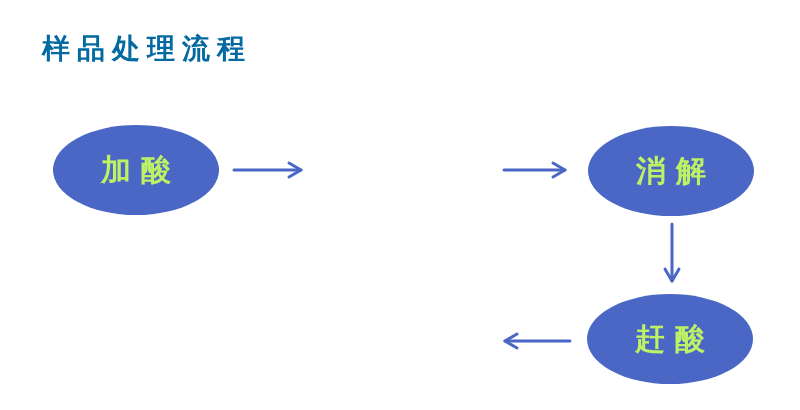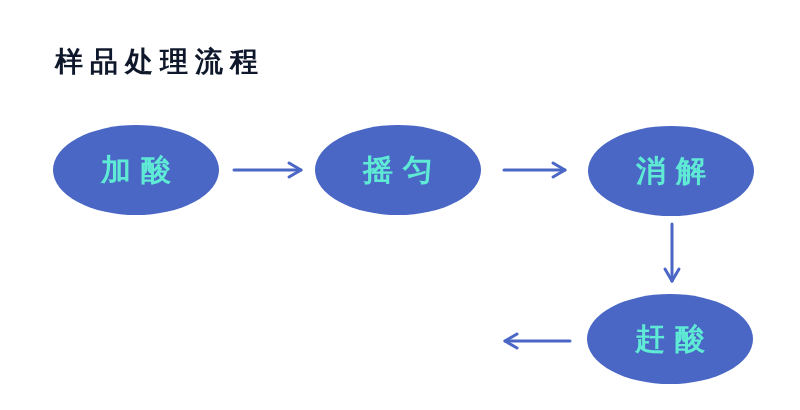--- a/index.html
+++ b/index.html
@@ -12,25 +12,25 @@
     position: relative;
     width: 800px;
     height: 410px;
     background: #ffffff;
     overflow: hidden;
   }
   .diagram-title {
     position: absolute;
     left: 42px;
     top: 30px;
-    margin: 13px;
+    margin: 0;
     font-size: 28px;
     font-weight: 700;
     letter-spacing: 7px;
-    color: #0f172a;
+    color: #0369a1;
     white-space: nowrap;
   }
   .arrow-layer {
     position: absolute;
     left: 0;
     top: 0;
     width: 800px;
     height: 410px;
     pointer-events: none;
   }
@@ -38,21 +38,21 @@
     position: absolute;
     width: 166px;
     height: 90px;
     border-radius: 50%;
     background: #4a67c6;
     display: flex;
     align-items: center;
     justify-content: center;
   }
   .flow-node .node-label {
-    color: #5eead4;
+    color: #bef264;
     font-size: 30px;
     font-weight: 700;
     letter-spacing: 10px;
     text-indent: 10px;
     white-space: nowrap;
     line-height: 1;
   }
   .n1 { left: 53px;  top: 125px; }
   .n2 { left: 315px; top: 125px; }
   .n3 { left: 588px; top: 126px; }
@@ -75,23 +75,20 @@
     <line x1="234" y1="170" x2="301" y2="170" stroke="#4a67c6" stroke-width="3" stroke-linecap="round" marker-end="url(#chevron-head)"></line>
     <line x1="504" y1="170" x2="565" y2="170" stroke="#4a67c6" stroke-width="3" stroke-linecap="round" marker-end="url(#chevron-head)"></line>
     <line x1="672" y1="224" x2="672" y2="281" stroke="#4a67c6" stroke-width="3" stroke-linecap="round" marker-end="url(#chevron-head)"></line>
     <line x1="570" y1="341" x2="505" y2="341" stroke="#4a67c6" stroke-width="3" stroke-linecap="round" marker-end="url(#chevron-head)"></line>
   </svg>
 
   <div class="flow-node n1">
     <span class="node-label">加酸</span>
   </div>
 
-  <div class="flow-node n2">
-    <span class="node-label">摇匀</span>
-  </div>
 
   <div class="flow-node n4">
     <span class="node-label">赶酸</span>
   </div>
 
   <div class="flow-node n3">
     <span class="node-label">消解</span>
   </div>
 
 

